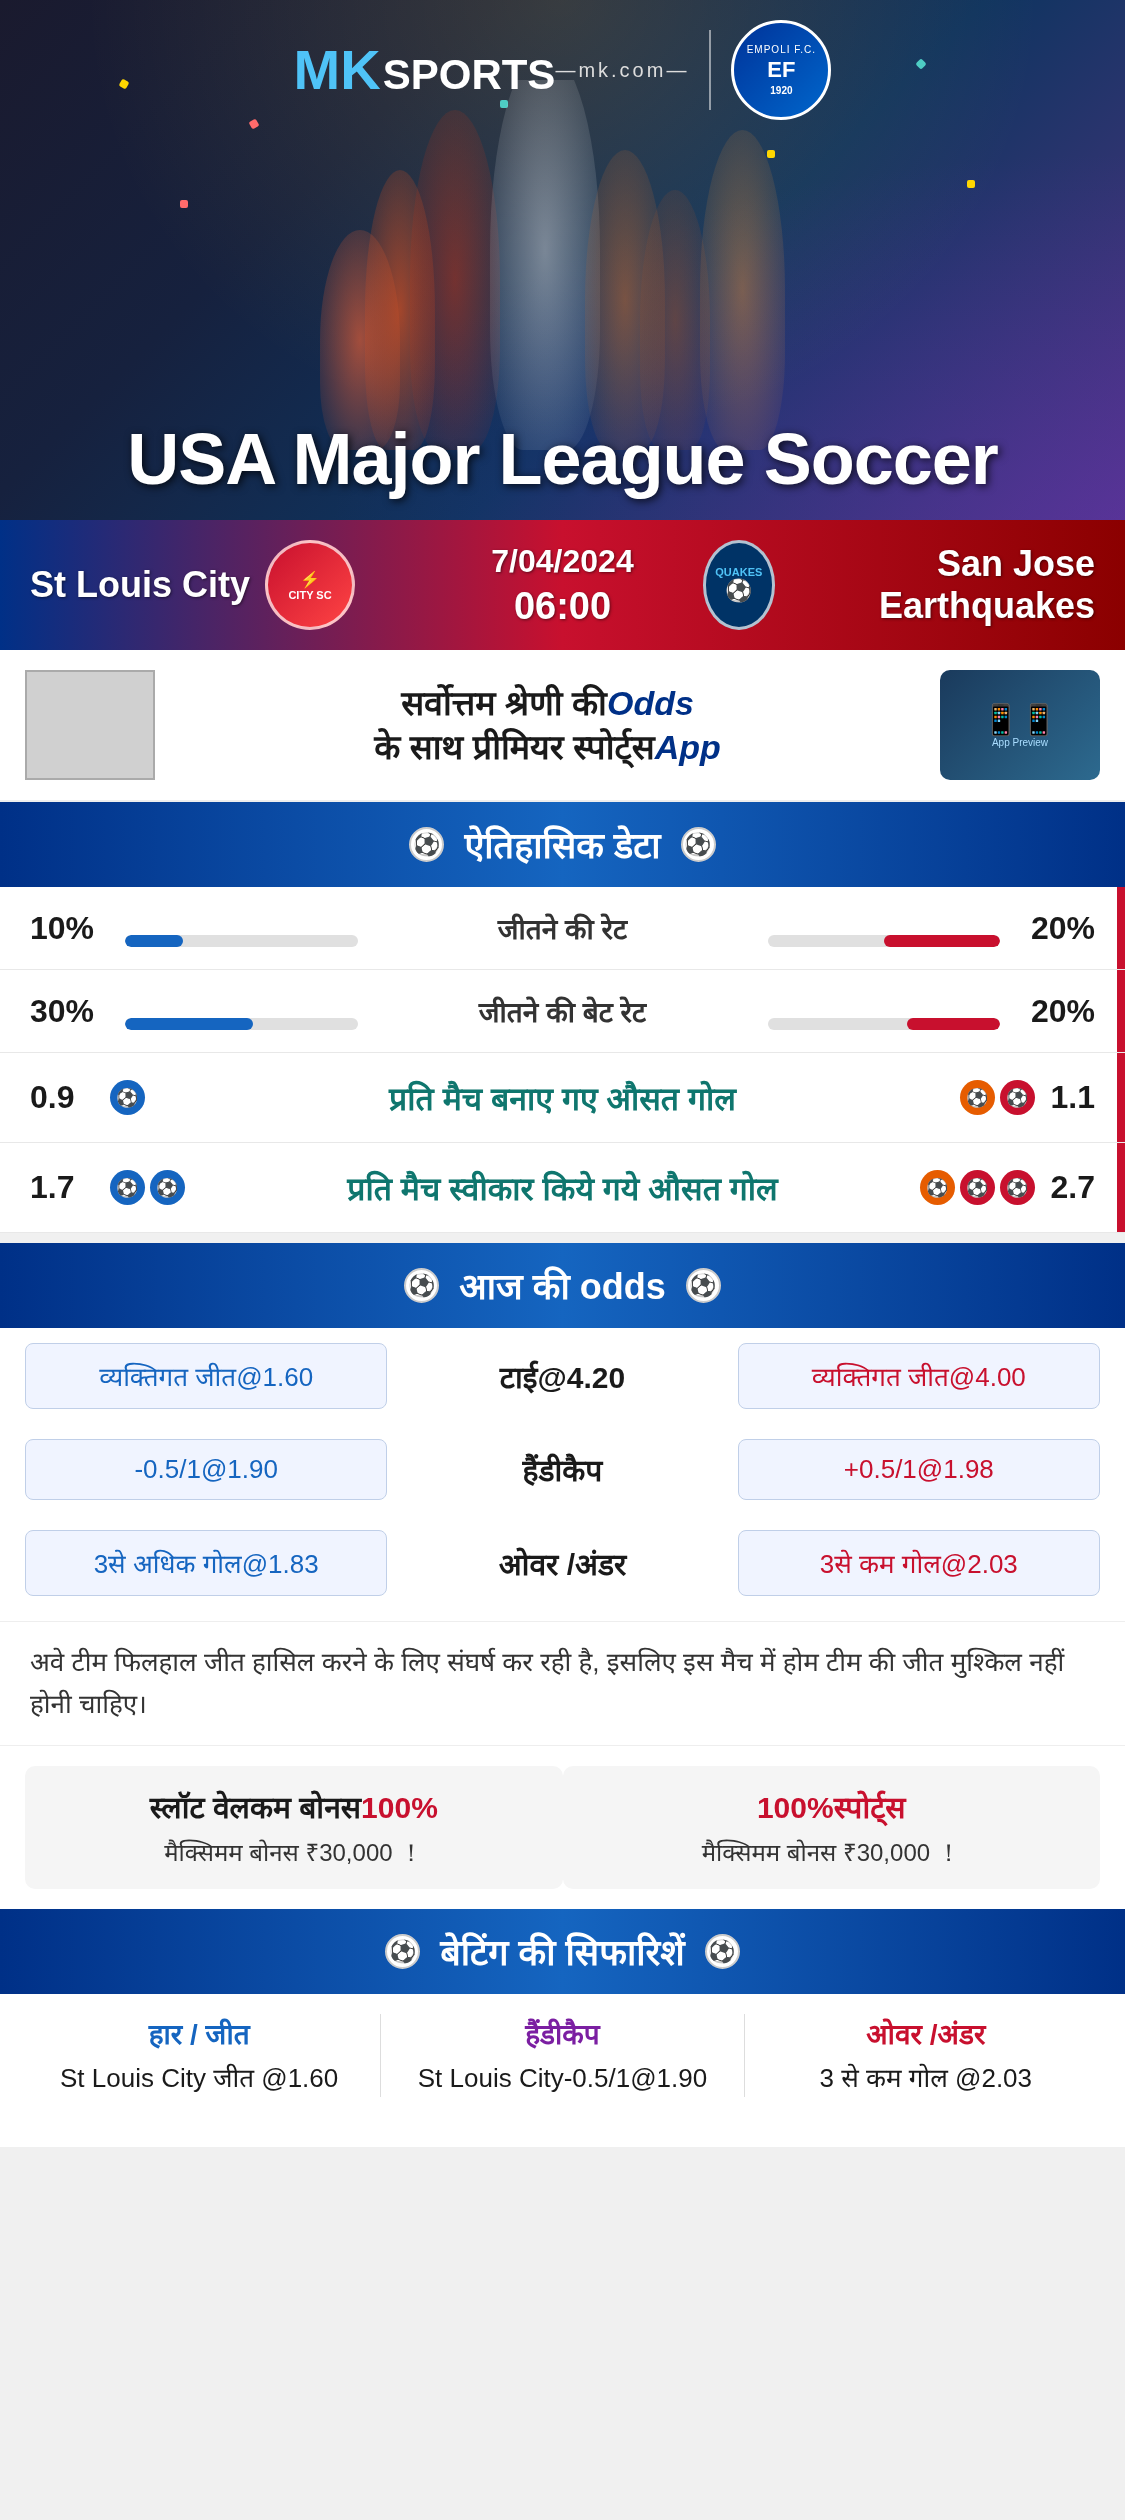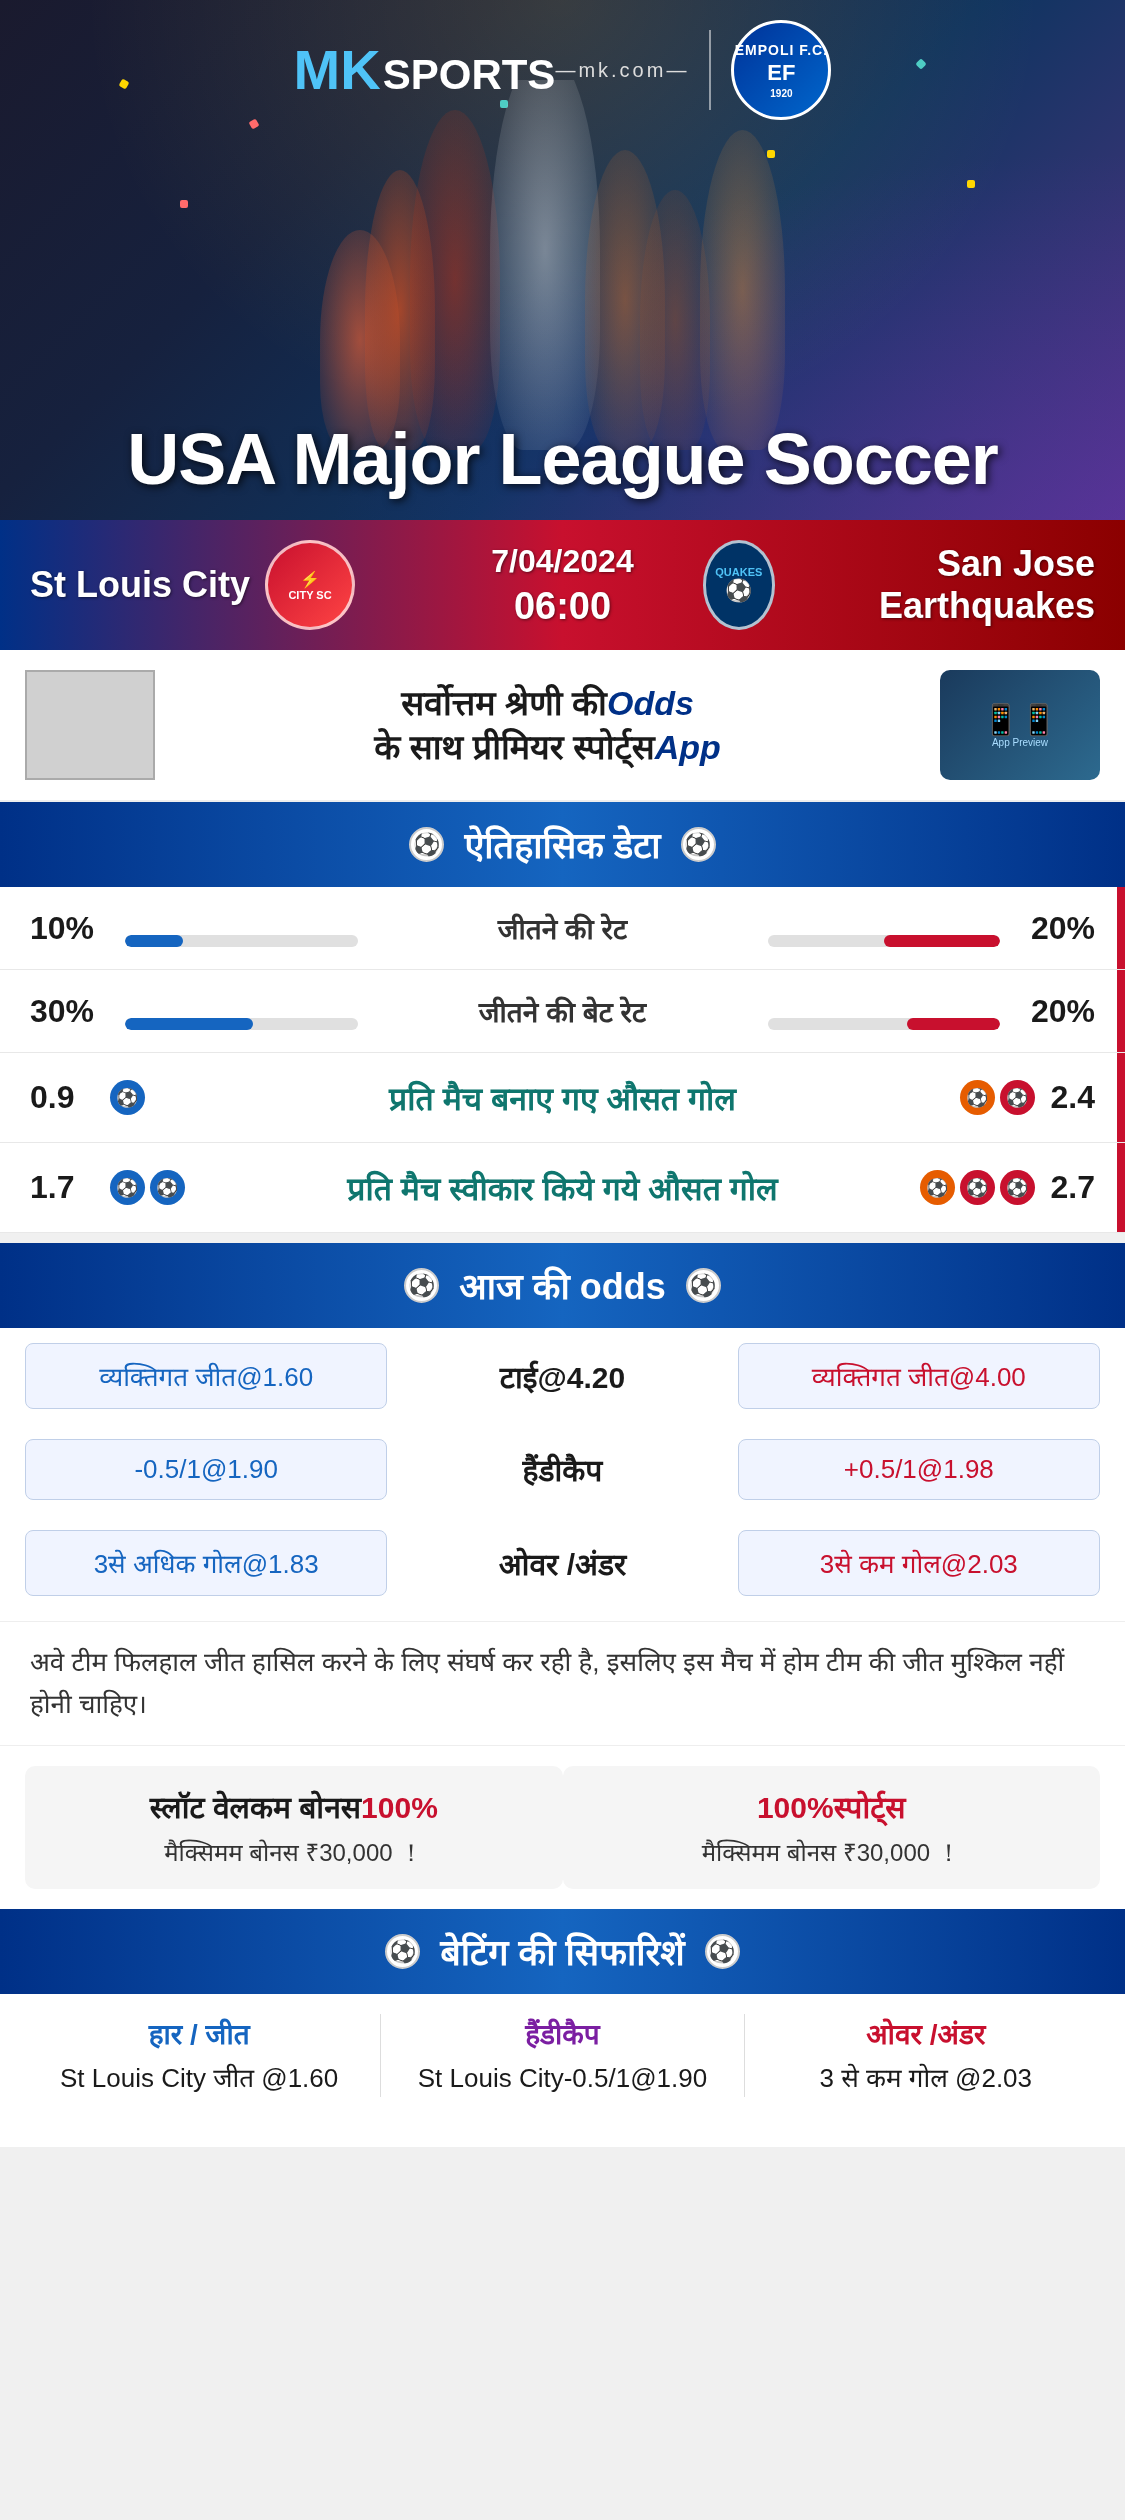--- a/index.html
+++ b/index.html
@@ -515,21 +515,21 @@
   <div class="hero-logo-area">
     <div class="mk-sports-logo">
       <div style="display:flex; align-items:baseline; gap:2px;">
         <span style="font-size:56px; font-weight:900; color:#4fc3f7; line-height:1;">MK</span>
         <span style="font-size:42px; font-weight:900; color:white; line-height:1;">SPORTS</span>
       </div>
       <div style="font-size:20px; color:#ddd; letter-spacing:3px;">—mk.com—</div>
     </div>
     <div class="divider-line"></div>
     <div class="empoli-badge">
-      <div style="font-size:14px; font-weight:700; letter-spacing:1px;">EMPOLI F.C.</div>
+      <div style="font-size:10px; font-weight:400; letter-spacing:1px;">EMPOLI F.C.</div>
       <div style="font-size:22px; font-weight:900; margin:2px 0;">EF</div>
       <div style="font-size:10px;">1920</div>
     </div>
   </div>
 
   <div class="hero-title">
     <div class="hero-title-text">USA Major League Soccer</div>
   </div>
 </div>
 
@@ -608,21 +608,21 @@
     <div class="red-sidebar"></div>
     <div class="stat-left-val">0.9</div>
     <div class="goal-icons-left">
       <div class="ball-icon">⚽</div>
     </div>
     <div class="goal-label">प्रति मैच बनाए गए औसत गोल</div>
     <div class="goal-icons-right">
       <div class="ball-icon ball-icon-orange">⚽</div>
       <div class="ball-icon ball-icon-red">⚽</div>
     </div>
-    <div class="goal-right-val">2.4</div>
+    <div class="goal-right-val">1.1</div>
   </div>
 
   <div class="goal-stat-row" style="position:relative;">
     <div class="red-sidebar"></div>
     <div class="stat-left-val">1.7</div>
     <div class="goal-icons-left">
       <div class="ball-icon">⚽</div>
       <div class="ball-icon">⚽</div>
     </div>
     <div class="goal-label">प्रति मैच स्वीकार किये गये औसत गोल</div>

